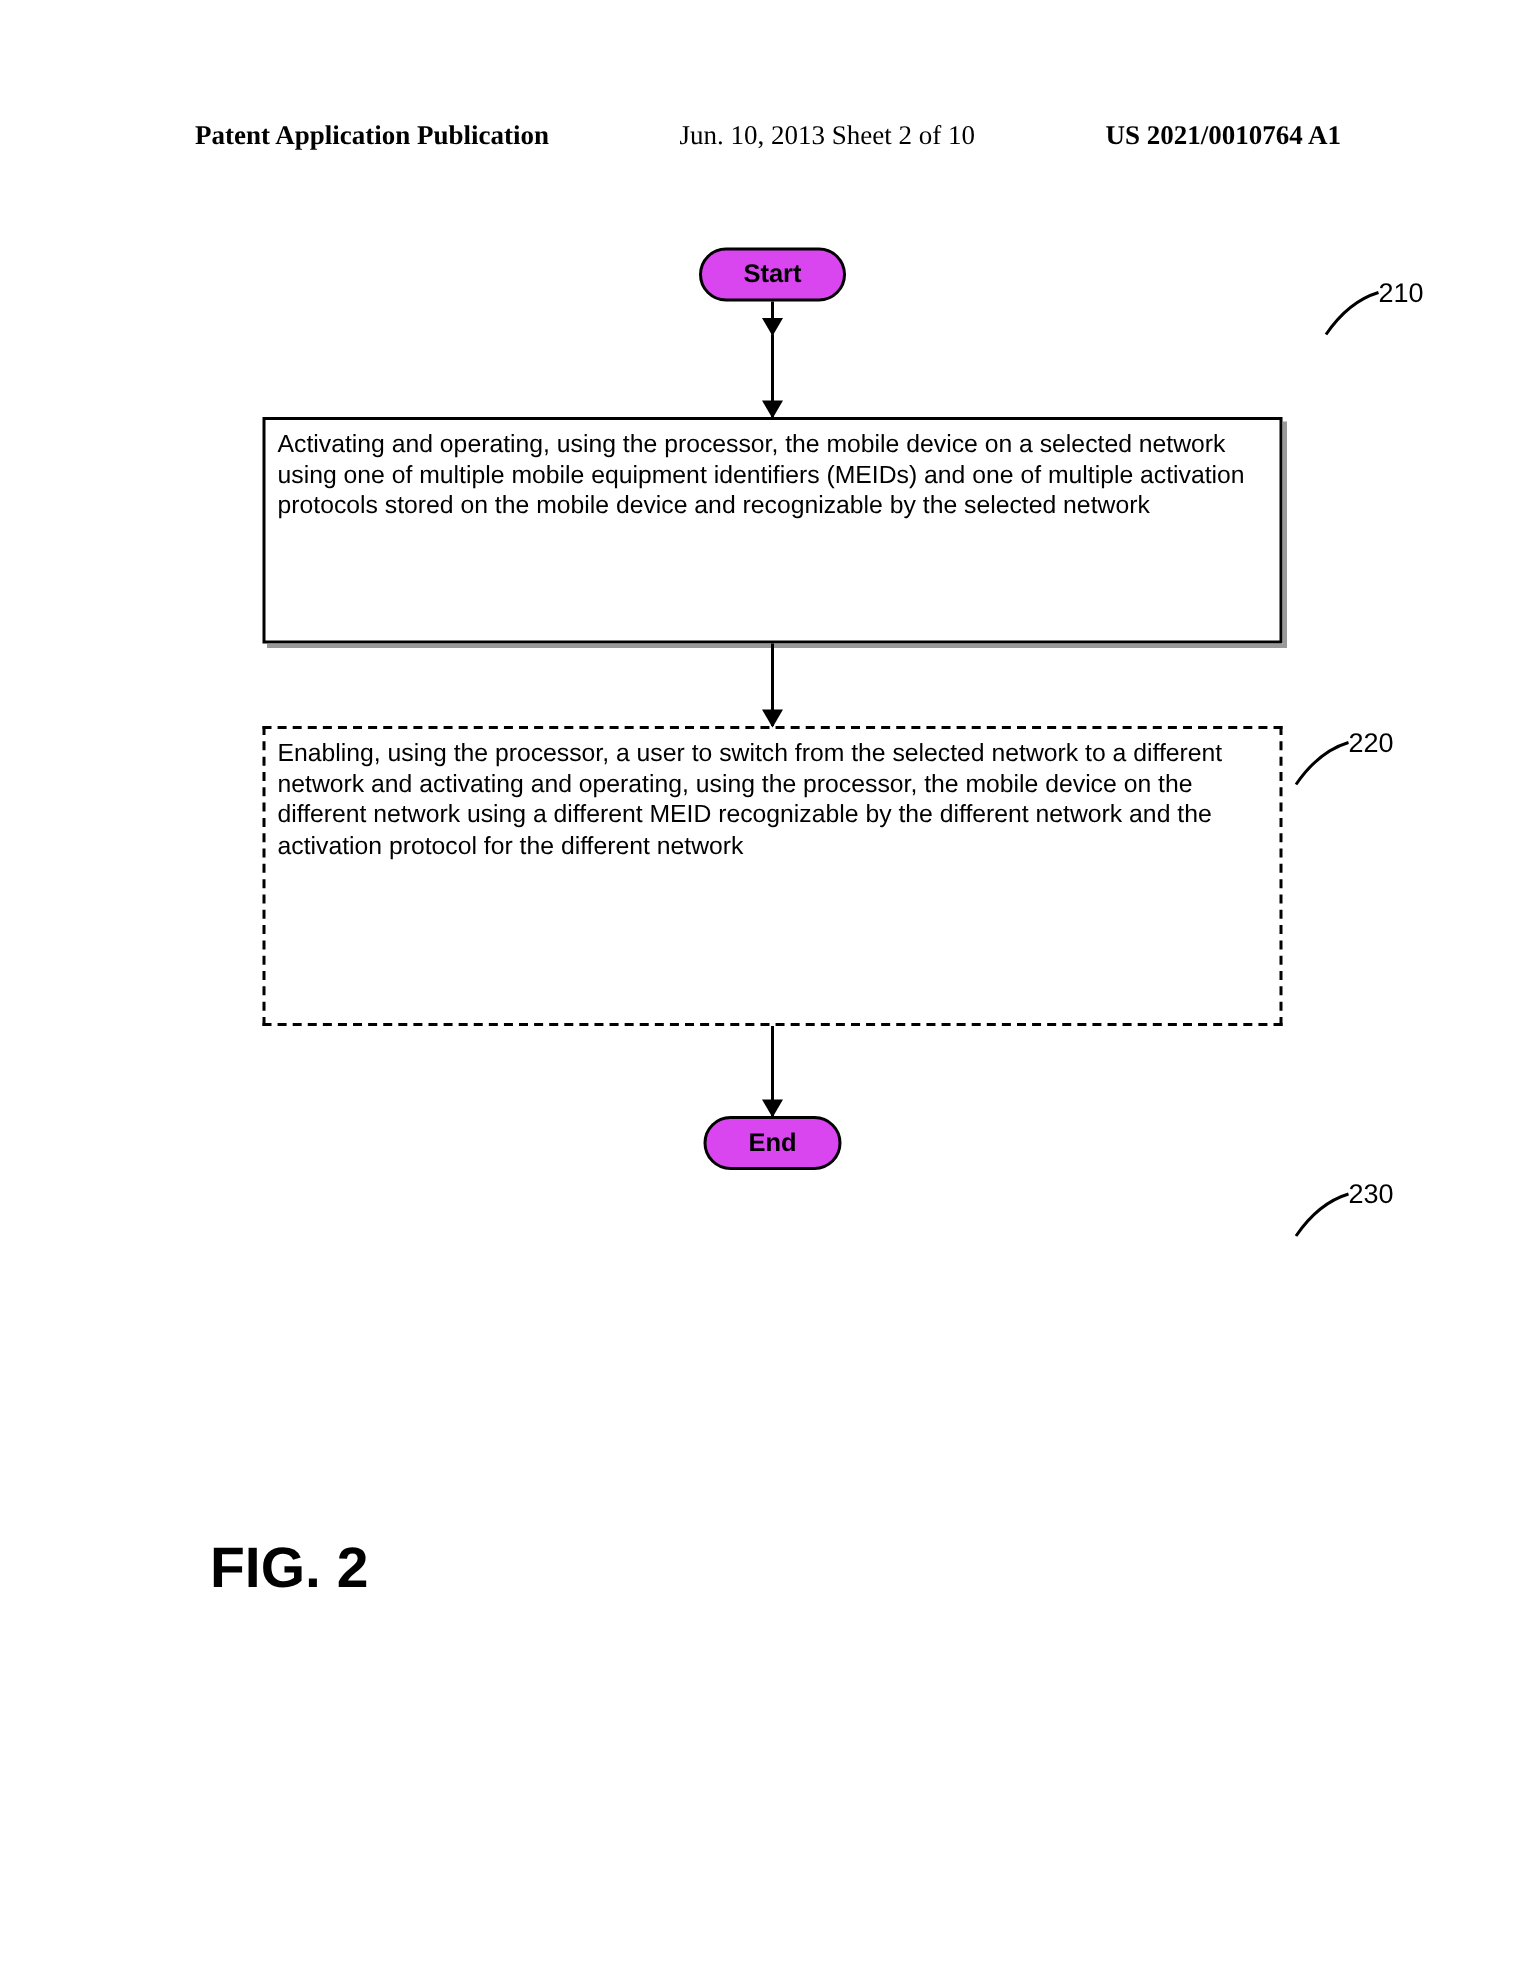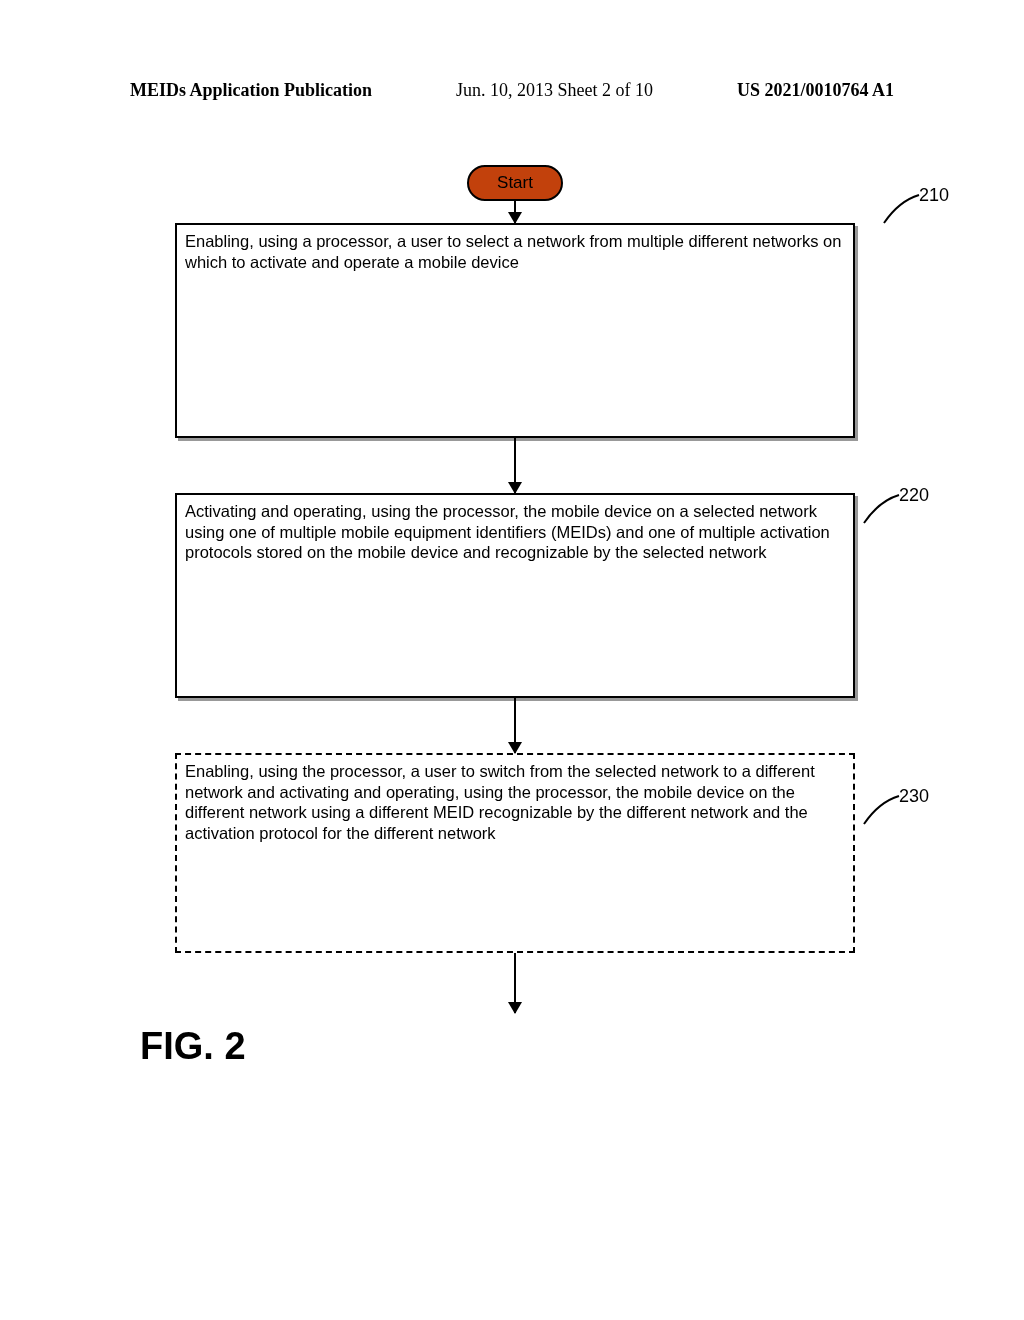--- a/index.html
+++ b/index.html
@@ -39,21 +39,22 @@
     .terminal {
       display: flex;
       justify-content: center;
       width: 100%;
     }
     .terminal-shape {
       border: 2px solid black;
       border-radius: 20px;
       padding: 6px 28px;
       font-size: 17px;
-      background: #c2410c;
+      background: #d946ef;
+      font-weight: bold;
     }
 
     .arrow-down {
       display: flex;
       justify-content: center;
       width: 100%;
     }
     .arrow-line {
       width: 2px;
       background: black;
@@ -84,60 +85,57 @@
       box-shadow: 3px 3px 0 rgba(0,0,0,0.4);
     }
     .box-dashed {
       border: 2px dashed black;
       width: 100%;
       padding: 6px 8px;
       font-size: 16.5px;
       line-height: 1.25;
     }
     .box-tall { height: 215px; }
-    .box-tall2 { height: 205px; }
+    .box-tall2 { height: 151px; }
     .box-tall3 { height: 200px; }
 
     .fig-label {
       position: absolute;
       left: 140px;
       top: 1025px;
       font-size: 38px;
       font-weight: bold;
       font-family: Arial, Helvetica, sans-serif;
     }
 
     .ref210 { top: 185px; right: 75px; }
     .ref220 { top: 485px; right: 95px; }
     .ref230 { top: 758px; right: 95px; margin-top: 28px; }
   </style>
 </head>
 <body>
 
 <div class="header">
-  <span class="header-left">MEIDs Application Publication</span>
+  <span class="header-left">Patent Application Publication</span>
   <span class="header-center">Jun. 10, 2013   Sheet 2 of 10</span>
   <span class="header-right">US 2021/0010764 A1</span>
 </div>
 
 <div class="flowchart">
 
   <div class="terminal">
     <div class="terminal-shape">Start</div>
   </div>
 
   <div class="arrow-down">
     <div class="arrow-line" style="height:22px;">
         <div class="arrow-head"></div>
       </div>
   </div>
 
-  <div class="box box-tall">
-    <span>Enabling, using a processor, a user to select a network from multiple different networks on which to activate and operate a mobile device</span>
-  </div>
 
   <div class="arrow-down">
     <div class="arrow-line" style="height:55px;">
         <div class="arrow-head"></div>
       </div>
   </div>
 
   <div class="box box-tall2">
     <span>Activating and operating, using the processor, the mobile device on a selected network using one of multiple mobile equipment identifiers (MEIDs) and one of multiple activation protocols stored on the mobile device and recognizable by the selected network</span>
   </div>
@@ -151,20 +149,23 @@
   <div class="box-dashed box-tall3">
     <span>Enabling, using the processor, a user to switch from the selected network to a different network and activating and operating, using the processor, the mobile device on the different network using a different MEID recognizable by the different network and the activation protocol for the different network</span>
   </div>
 
   <div class="arrow-down">
     <div class="arrow-line" style="height:60px;">
         <div class="arrow-head"></div>
       </div>
   </div>
 
+  <div class="terminal">
+    <div class="terminal-shape">End</div>
+  </div>
 
 </div>
 
 <div class="ref-label ref210">
   <svg width="70" height="40" style="position:absolute; left:-50px; top:8px;">
     <path d="M 50 2 Q 30 8 15 30" stroke="black" stroke-width="2" fill="none"></path>
   </svg>
   <span>210</span>
 </div>
 

